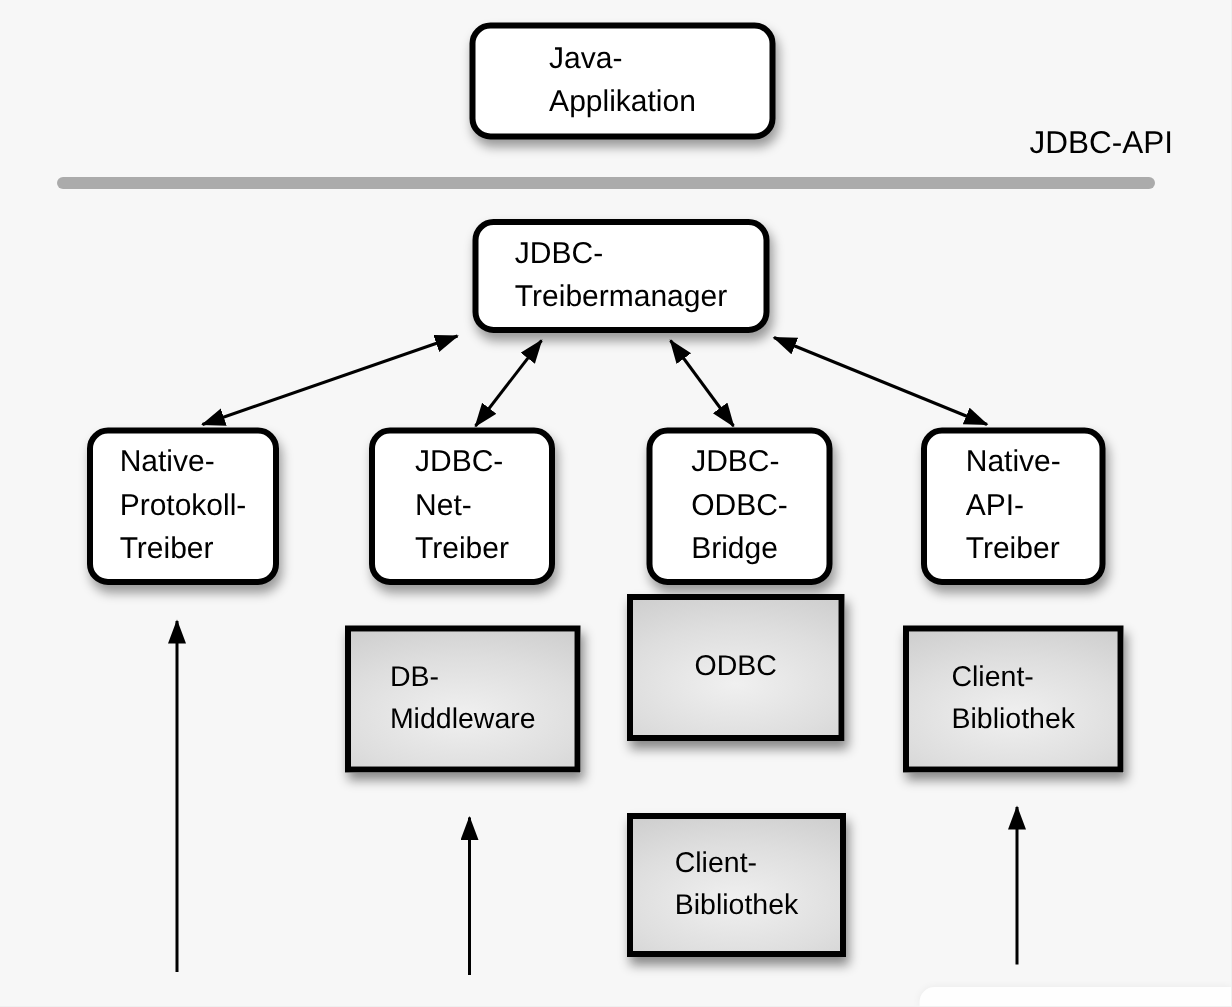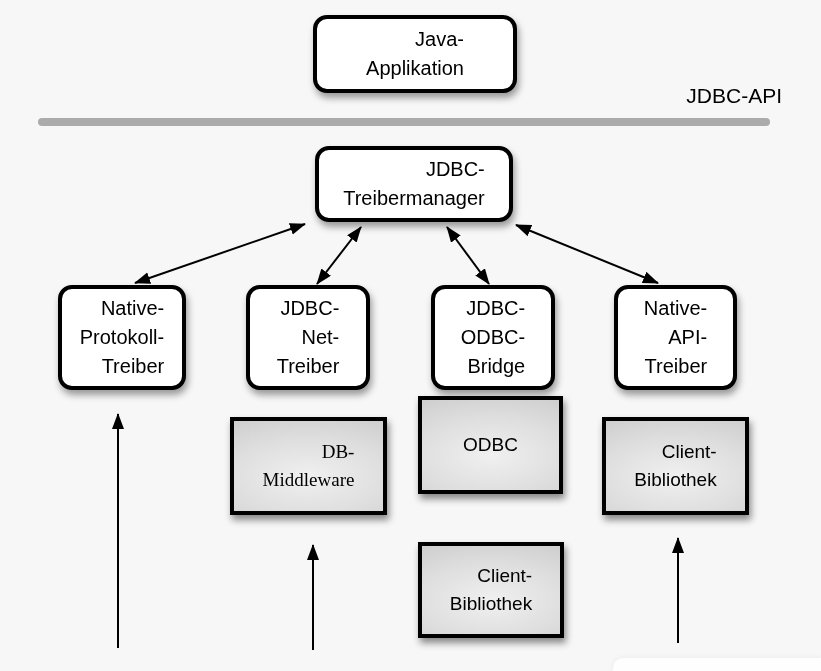--- a/index.html
+++ b/index.html
@@ -11,21 +11,21 @@
     font-family:"Liberation Sans", sans-serif;
     color:#000;
   }
   .arrow-layer{
     position:absolute;left:0;top:0;width:821px;height:671px;
     pointer-events:none;
   }
   .node{
     position:absolute;
     display:flex;align-items:center;justify-content:center;
-    text-align:right;
+    text-align:left;
     white-space:pre-line;
     box-sizing:border-box;
     font-size:19px;
     line-height:1.45;
   }
   .node-white{
     background:#ffffff;
     border:4.5px solid #000;
     border-radius:14px;
     box-shadow:2px 5px 7px rgba(0,0,0,0.38);
@@ -58,21 +58,21 @@
     border-top-left-radius:10px;
     box-shadow:0 0 6px rgba(0,0,0,0.06);
   }
   
   .n-java   {left:313px;top:15px; width:204px;height:78px;}
   .n-manager{left:315px;top:146px;width:198px;height:76px;}
   .n-d1{left:58px; top:285px;width:128px;height:105px;}
   .n-d2{left:246px;top:285px;width:124px;height:105px;}
   .n-d3{left:431px;top:285px;width:124px;height:105px;}
   .n-d4{left:614px;top:285px;width:123px;height:105px;}
-  .n-g1{left:230px;top:417px;width:157px;height:98px;font-family:Liberation Serif, serif;}
+  .n-g1{left:230px;top:417px;width:157px;height:98px;}
   .n-g2{left:418px;top:396px;width:145px;height:98px;}
   .n-g3{left:602px;top:417px;width:147px;height:98px;}
   .n-cb{left:418px;top:542px;width:146px;height:96px;}
 </style>
 </head>
 <body>
 
 <div class="stage">
 
   <svg class="arrow-layer" width="821" height="671" viewBox="0 0 821 671" xmlns="http://www.w3.org/2000/svg">

